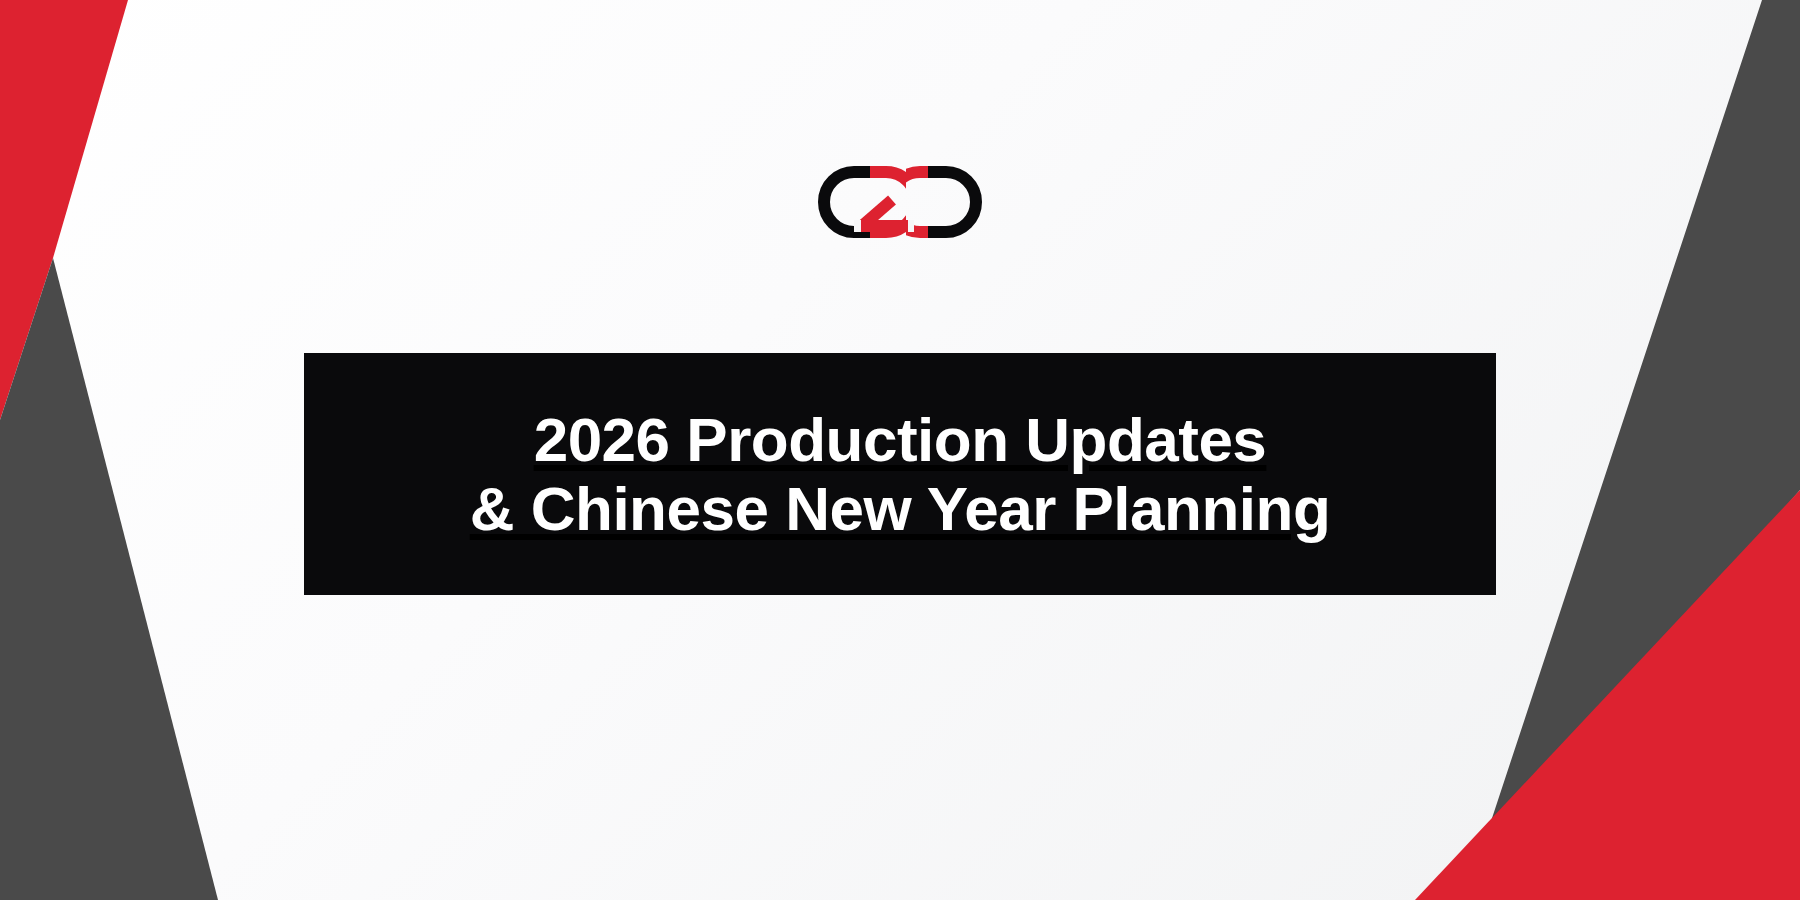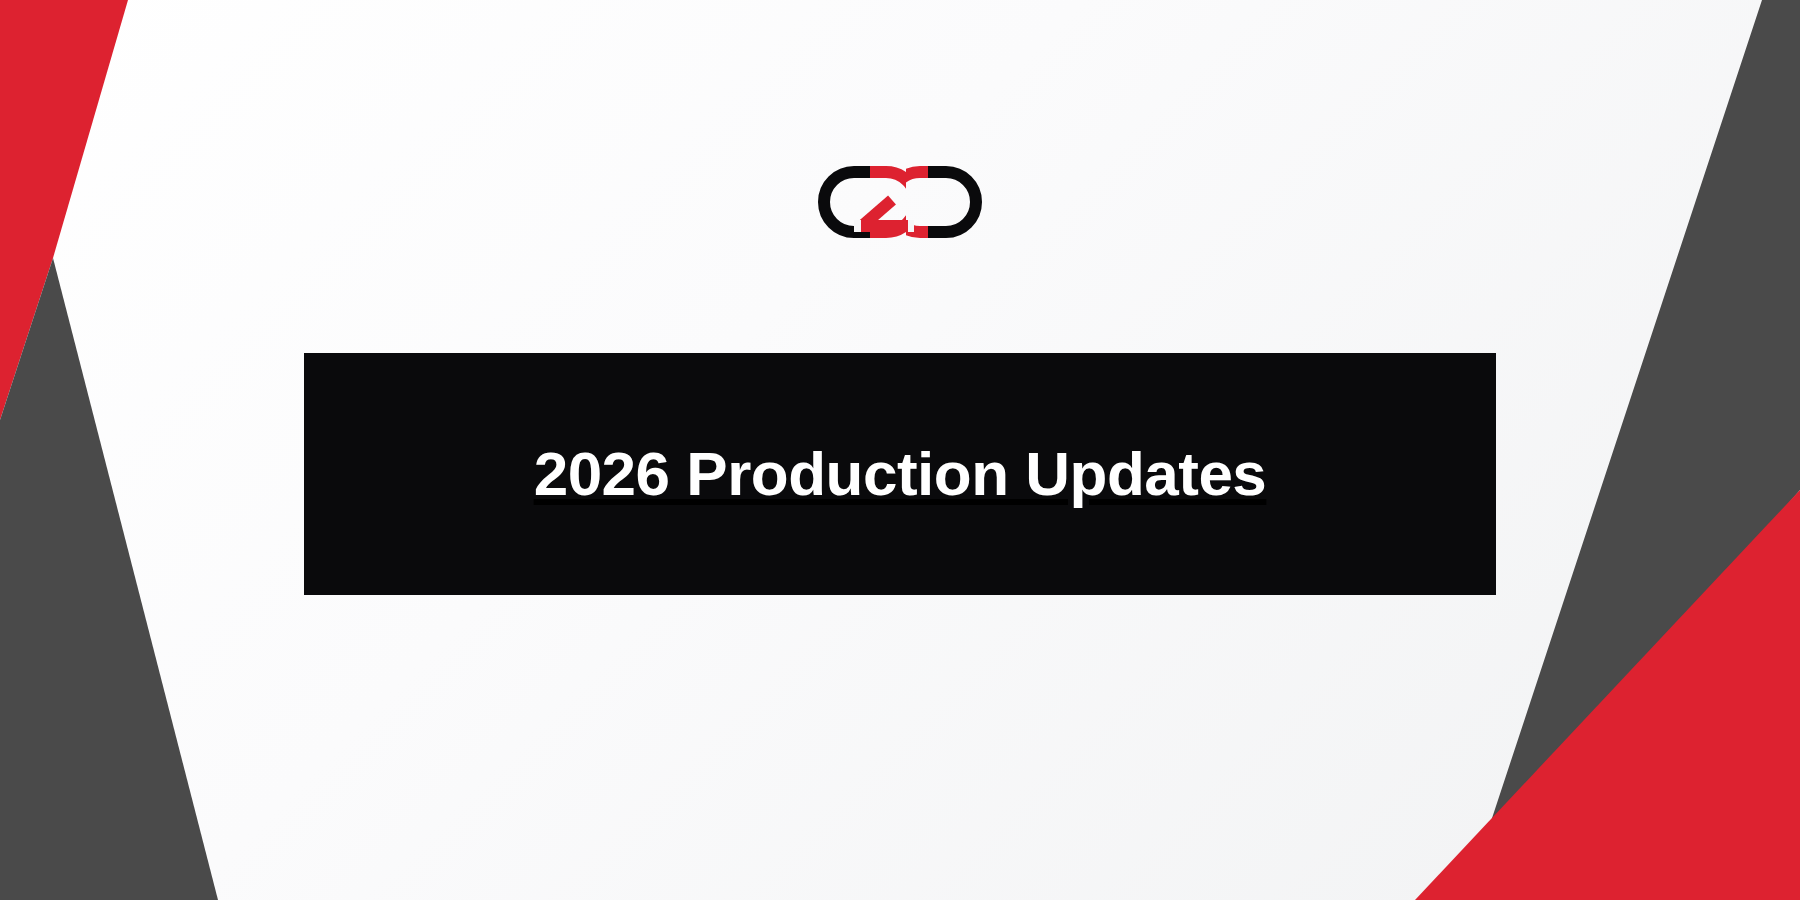--- a/index.html
+++ b/index.html
@@ -121,15 +121,16 @@
         <rect x="42" y="54" width="48" height="12" fill="#dd2230"></rect>
       </g>
 
       <rect x="36" y="54" width="7" height="12" fill="#f6f6f7"></rect>
       <rect x="90" y="54" width="6" height="12" fill="#f6f6f7"></rect>
     </svg>
   </div>
 
   <div id="title-plate" style="background: rgb(10, 10, 12); text-decoration: underline;">
     <div class="title-line" style="color: rgb(255, 255, 255);">2026 Production Updates</div>
+    <div class="title-line" style="color: rgb(255, 255, 255);">&amp; Chinese New Year Planning</div>
   </div>
 
 </div>
 
 </body></html>

